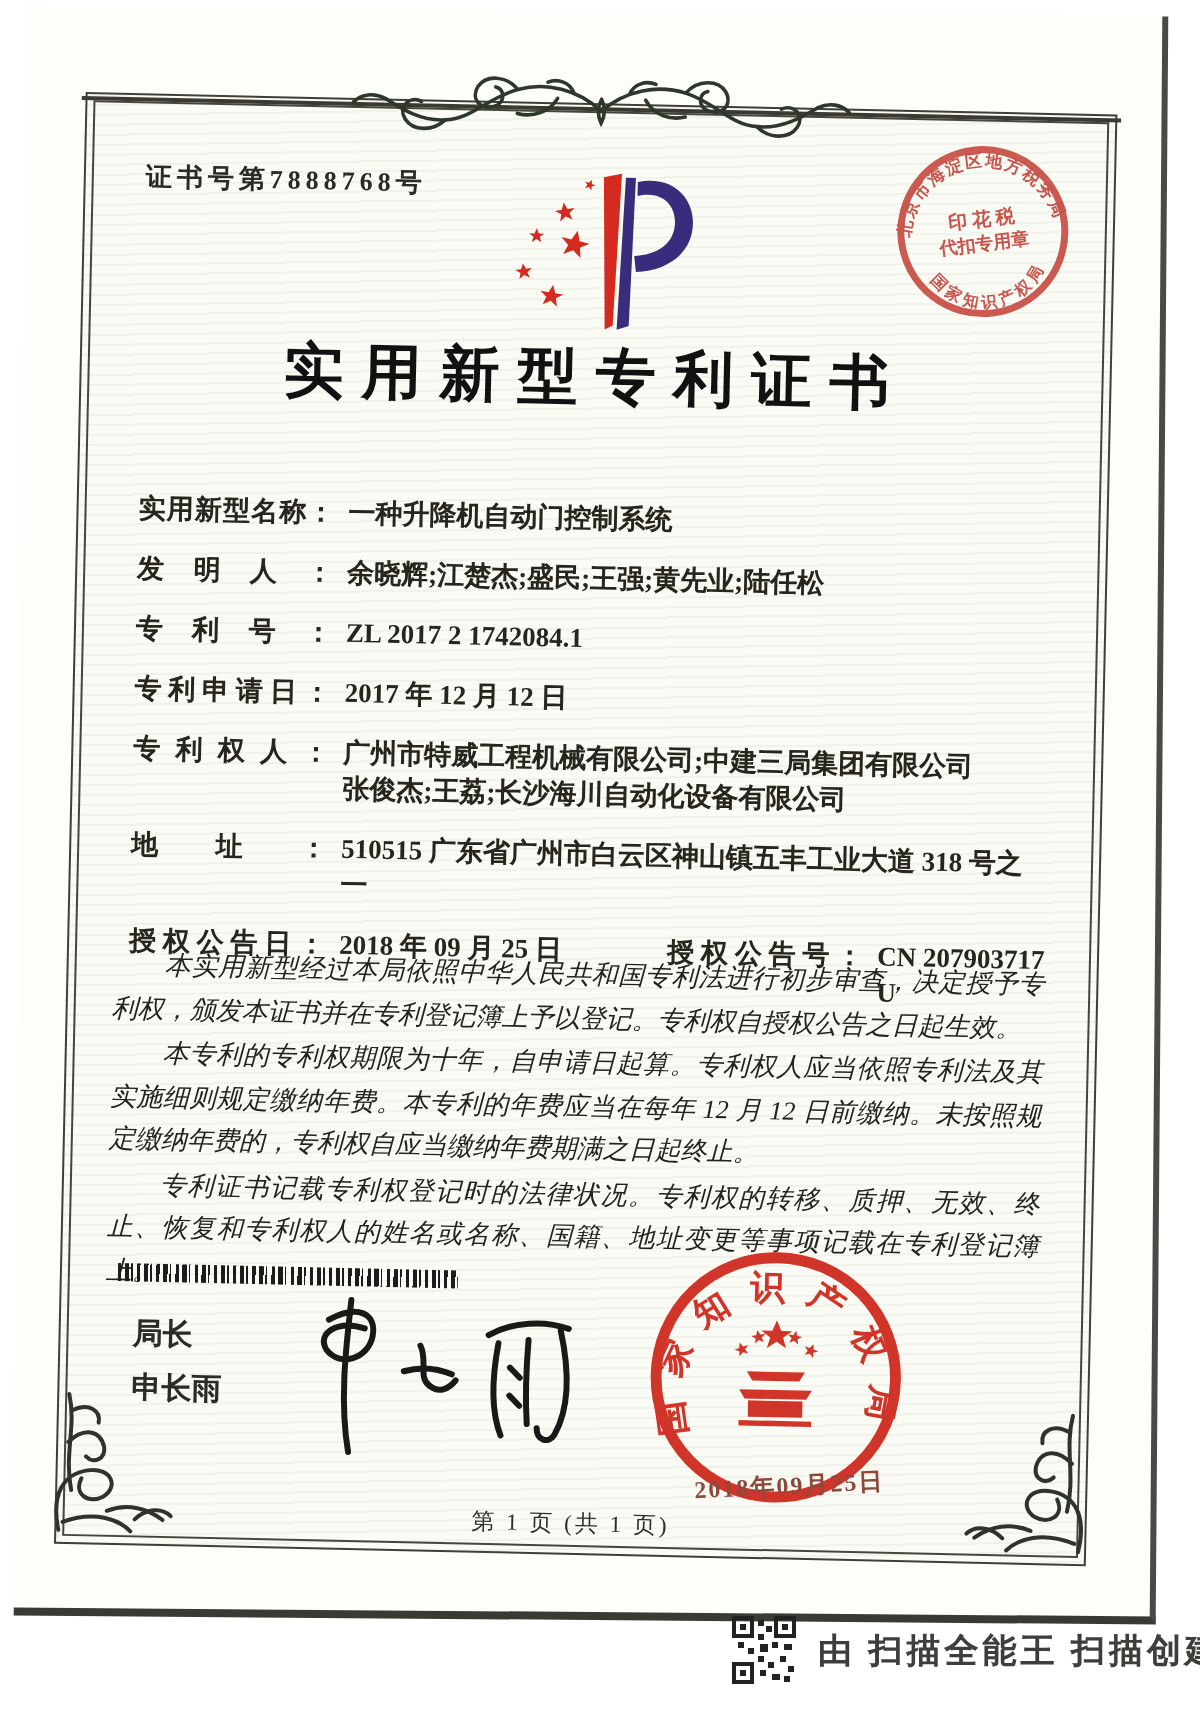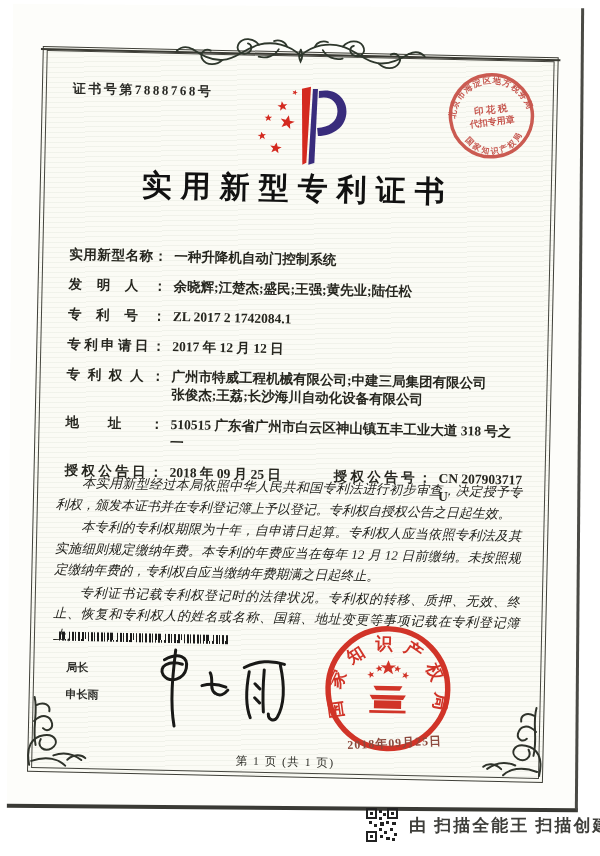--- a/index.html
+++ b/index.html
@@ -42,21 +42,21 @@
   .fvalue{margin-left:7px;}
   .fvalue .l2{display:block;}
   .flabel2{display:inline-block;width:98px;flex:0 0 98px;text-align:justify;text-align-last:justify;margin-left:34px;}
   .paras{position:absolute;left:22px;top:424px;width:466px;font-size:13px;line-height:1.66;font-style:italic;font-weight:500;color:#23231e;}
   .paras p{margin:0 0 1px 0;text-indent:2em;text-align:justify;}
   .barcode{
     position:absolute;left:28px;top:584px;width:170px;height:9px;
     background:repeating-linear-gradient(90deg,#1c1c1c 0 1.6px,transparent 1.6px 3.4px,#1c1c1c 3.4px 5.6px,transparent 5.6px 6.6px,#1c1c1c 6.6px 7.4px,transparent 7.4px 9.6px);
   }
   .signer{position:absolute;left:36px;top:606px;font-family:"Liberation Sans","DejaVu Sans",sans-serif;
-    font-size:11px;font-weight:600;line-height:27px;color:#2b2b27;}
+    font-size:15px;font-weight:600;line-height:27px;color:#2b2b27;}
   .signature{position:absolute;left:118px;top:592px;}
   .seal{position:absolute;left:290px;top:566px;width:136px;height:136px;opacity:.95;}
   .seal-date{
     position:absolute;left:296px;top:680px;width:140px;text-align:center;
     font-size:12px;font-weight:700;color:#8c4a3e;transform:rotate(-4deg);letter-spacing:1px;
   }
   .pfooter{position:absolute;left:0;top:702px;width:100%;text-align:center;font-size:11.5px;letter-spacing:1.5px;color:#2e2e28;}
   .corner{position:absolute;top:634px;width:88px;height:88px;}
   .corner.left{left:-5px;}
   .corner.right{right:-3px;transform:scaleX(-1);}

